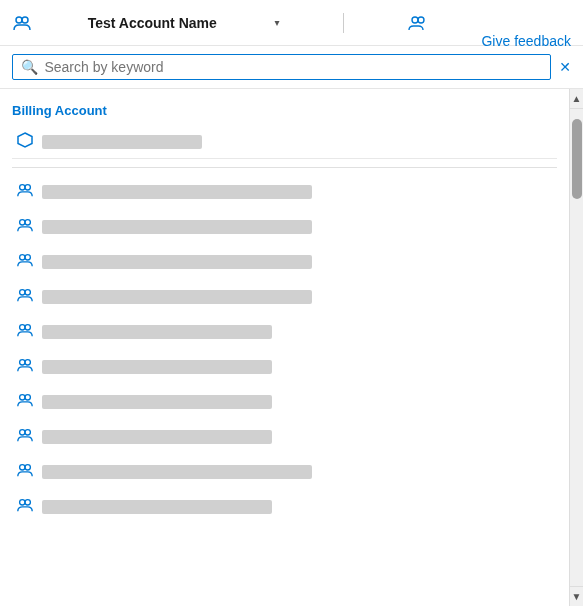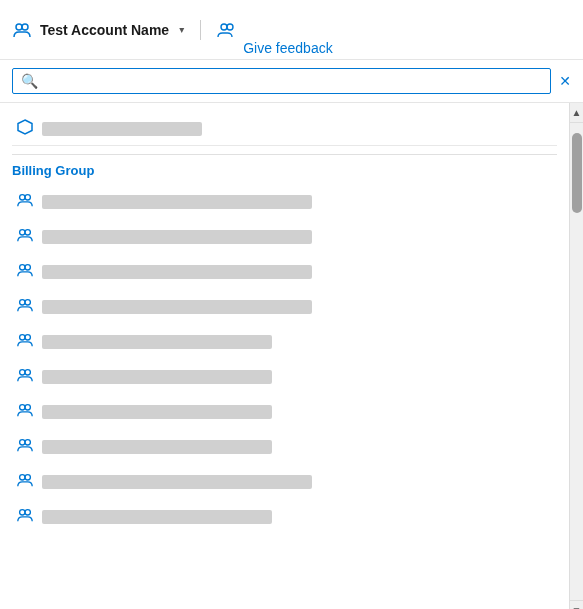--- a/index.html
+++ b/index.html
@@ -13,23 +13,24 @@
       width: 583px;
       height: 609px;
       background: #fff;
       overflow: hidden;
     }
 
     .header {
       display: flex;
       align-items: center;
       padding: 0 12px;
-      height: 60px;
+      height: 46px;
       border-bottom: 1px solid #e5e5e5;
       gap: 8px;
+      justify-content: space-between;
     }
 
     .account-icon {
       color: #0078d4;
       font-size: 18px;
       display: flex;
       align-items: center;
     }
 
     .account-name {
@@ -260,41 +261,42 @@
       <circle cx="13" cy="6" r="3" stroke="#0078d4" stroke-width="1.4" fill="none"></circle>
       <path d="M1 16c0-2.5 2-4 4.5-4h5c2.5 0 4.5 1.5 4.5 4" stroke="#0078d4" stroke-width="1.4" fill="none"></path>
     </svg>
   </span>
   <span class="feedback-label">Give feedback</span>
 </div>
 
 <div class="search-bar">
   <div class="search-wrapper">
     <span class="search-icon-inner">🔍</span>
+    <input class="search-input" type="text" placeholder="Search by keyword" style="">
   </div>
   <span class="clear-icon">✕</span>
 </div>
 
 <div class="main-content">
   <div class="scroll-content">
 
+    <div class="section-title">Billing Account</div>
     <div class="account-item">
       <span class="billing-account-icon">
         <svg width="18" height="18" viewBox="0 0 18 18" fill="none">
           <hexagon points="9,2 16,5.5 16,12.5 9,16 2,12.5 2,5.5" stroke="#0078d4" stroke-width="1.5" fill="none"></hexagon>
           <polygon points="9,2 16,5.5 16,12.5 9,16 2,12.5 2,5.5" stroke="#0078d4" stroke-width="1.5" fill="none"></polygon>
         </svg>
       </span>
       <div class="redacted-bar billing-account-bar"></div>
     </div>
 
     <hr class="section-divider">
 
     <div class="group-section">
-      <div class="section-title">Billing Group</div>
 
       <div class="group-item">
         <span class="group-icon">
           <svg width="18" height="18" viewBox="0 0 20 20" fill="none">
               <circle cx="7" cy="7" r="3" stroke="#0078d4" stroke-width="1.5" fill="none"></circle>
               <circle cx="13" cy="7" r="3" stroke="#0078d4" stroke-width="1.5" fill="none"></circle>
               <path d="M2 17c0-3 2-5 5-5h6c3 0 5 2 5 5" stroke="#0078d4" stroke-width="1.5" fill="none"></path>
             </svg>
         </span>
         <div class="group-bar" style="width:270px"></div>

